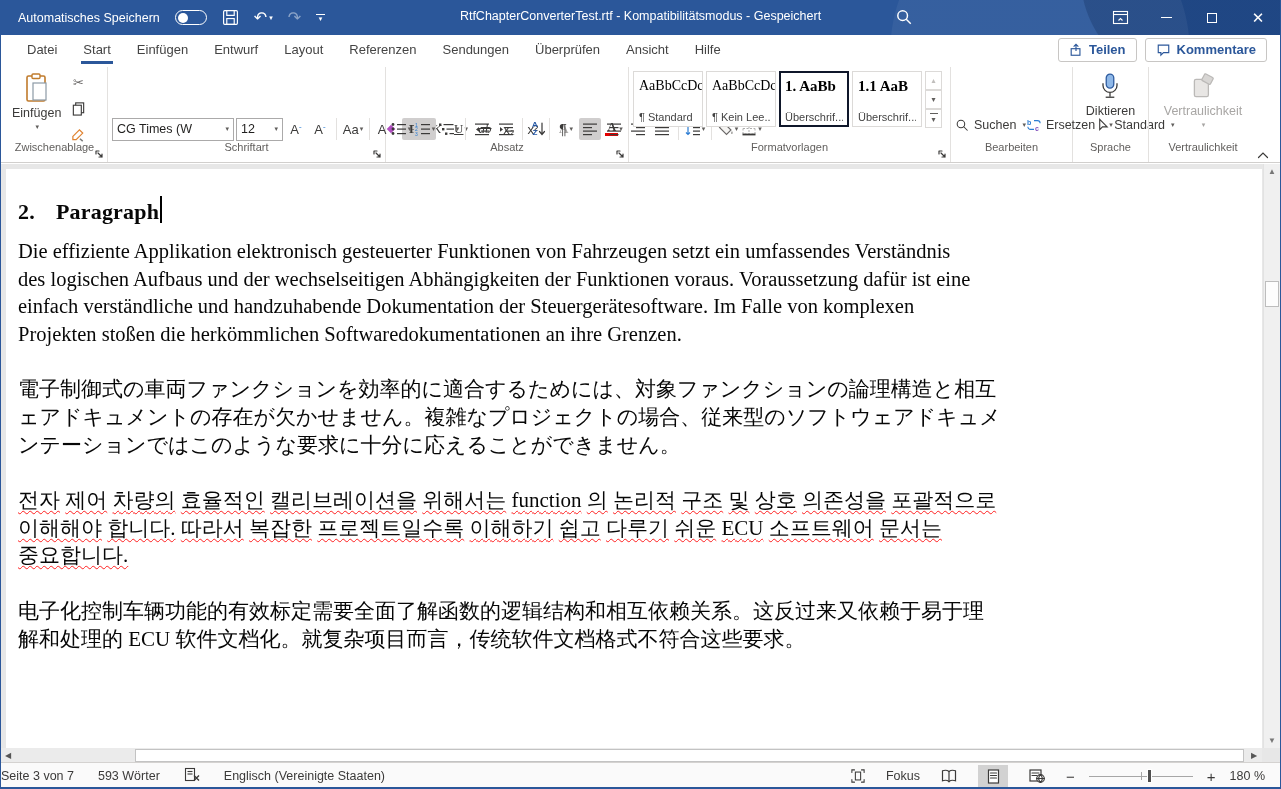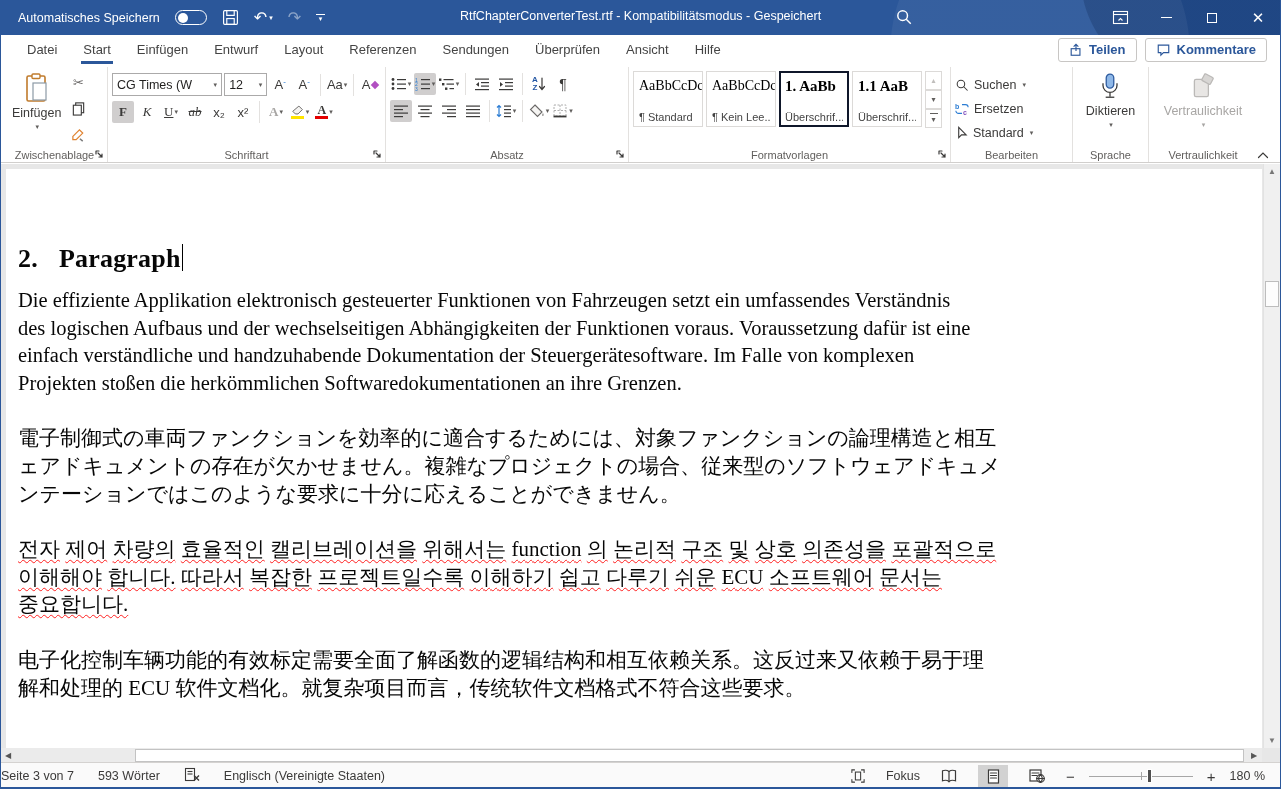--- a/index.html
+++ b/index.html
@@ -32,24 +32,24 @@
   .tabrow { position:absolute; top:35px; left:0; right:0; height:29px; background:#fff; display:flex; align-items:center; }
   .tabs { display:flex; height:100%; margin-left:14px; }
   .tab { padding:0 13px; display:flex; align-items:center; font-size:13px; color:#444; position:relative; cursor:default; }
   .tab.active::after { content:""; position:absolute; left:11px; right:11px; bottom:0; height:3px; background:#2b579a; }
   .tab-actions { margin-left:auto; display:flex; gap:8px; margin-right:14px; }
   .pillbtn { display:flex; align-items:center; gap:6px; height:24px; padding:0 10px; border:1px solid #c8c6c4; border-radius:3px; color:#2b579a; font-size:13px; font-weight:bold; background:#fff; }
 
   
   .ribbon { position:absolute; top:64px; left:0; right:0; height:99px; background:#fff; border-bottom:1px solid #d1cfcd; display:flex; padding:3px 2px 0 2px; }
   .grp { position:relative; border-right:1px solid #e3e1df; padding:2px 4px 17px 4px; display:flex; }
-  .grp-label { position:absolute; bottom:1px; left:0; right:0; text-align:center; font-size:11px; color:#605e5c; white-space:nowrap; }
+  .grp-label { position:absolute; bottom:9px; left:0; right:0; text-align:center; font-size:11px; color:#605e5c; white-space:nowrap; }
   .dlg { position:absolute; right:3px; bottom:3px; }
   .col { display:flex; flex-direction:column; }
-  .rows { display:flex; flex-direction:column; gap:5px; width:100%; }
+  .rows { display:flex; flex-direction:row; gap:5px; width:100%;margin-top:40px; }
   .hrow { display:flex; align-items:center; gap:2px; }
   .bigbtn { display:flex; flex-direction:column; align-items:center; justify-content:flex-start; gap:3px; padding:4px 6px 0 6px; font-size:12.5px; color:#3b3a39; }
   .sbtn { min-width:22px; height:22px; display:inline-flex; align-items:center; justify-content:center; font-size:13px; color:#3b3a39; border-radius:2px; }
   .sbtn.on { background:#d0cece; }
   .chev { font-size:7px; color:#605e5c; margin-left:1px; }
   .vsep { width:1px; height:22px; background:#e3e1df; margin:0 3px; }
   .combo { height:23px; border:1px solid #abaaaa; background:#fff; display:flex; align-items:center; font-size:12.5px; color:#201f1e; padding:0 4px; white-space:nowrap; overflow:hidden; }
   .combo .chev { margin-left:auto; padding-left:4px; }
   svg.ic { stroke:#3b3a39; fill:none; stroke-width:1.2; stroke-linecap:round; }
   svg.fillic { fill:#3b3a39; stroke:none; }
@@ -75,21 +75,21 @@
 
   .grayed { color:#a8a6a4 !important; }
 
   .collapse-chev { position:absolute; right:12px; bottom:3px; }
 
   
   .docarea { position:absolute; top:164px; left:0; right:0; bottom:27px; background:#e7e7e7; }
   .page { position:absolute; top:5px; left:6px; right:19px; bottom:14px; background:#fff; overflow:hidden;
           font-family:"Liberation Serif","DejaVu Serif",serif; color:#070707; }
   .docinner { padding:27px 20px 0 12px; }
-  .h2 { font-size:26px; font-weight:bold; letter-spacing:.2px;margin-top:48px; }
+  .h2 { font-size:22px; font-weight:bold; letter-spacing:.2px; }
   .h2 .num { margin-right:21px; }
   .caret { display:inline-block; width:1.5px; height:27px; background:#000; vertical-align:-4px; margin-left:1px; }
   .para { margin-top:13px; margin-bottom:28px; font-size:20.5px; line-height:27.6px; }
   .para.cjk { font-size:21px; }
   .sq { text-decoration-line:underline; text-decoration-style:wavy; text-decoration-color:#ff1f1f; text-decoration-thickness:1px; text-underline-offset:3px; text-decoration-skip-ink:none; }
 
   
   .vscroll { position:absolute; top:0; bottom:14px; right:1px; width:17px; background:#f0f0f0; border-left:1px solid #e2e2e2; }
   .varrow { position:absolute; left:1px; right:1px; height:15px; display:flex; align-items:center; justify-content:center; font-size:8px; color:#777; }
   .vthumb { position:absolute; left:1px; right:1px; top:117px; height:26px; background:#fdfdfd; border:1px solid #bdbdbd; }

